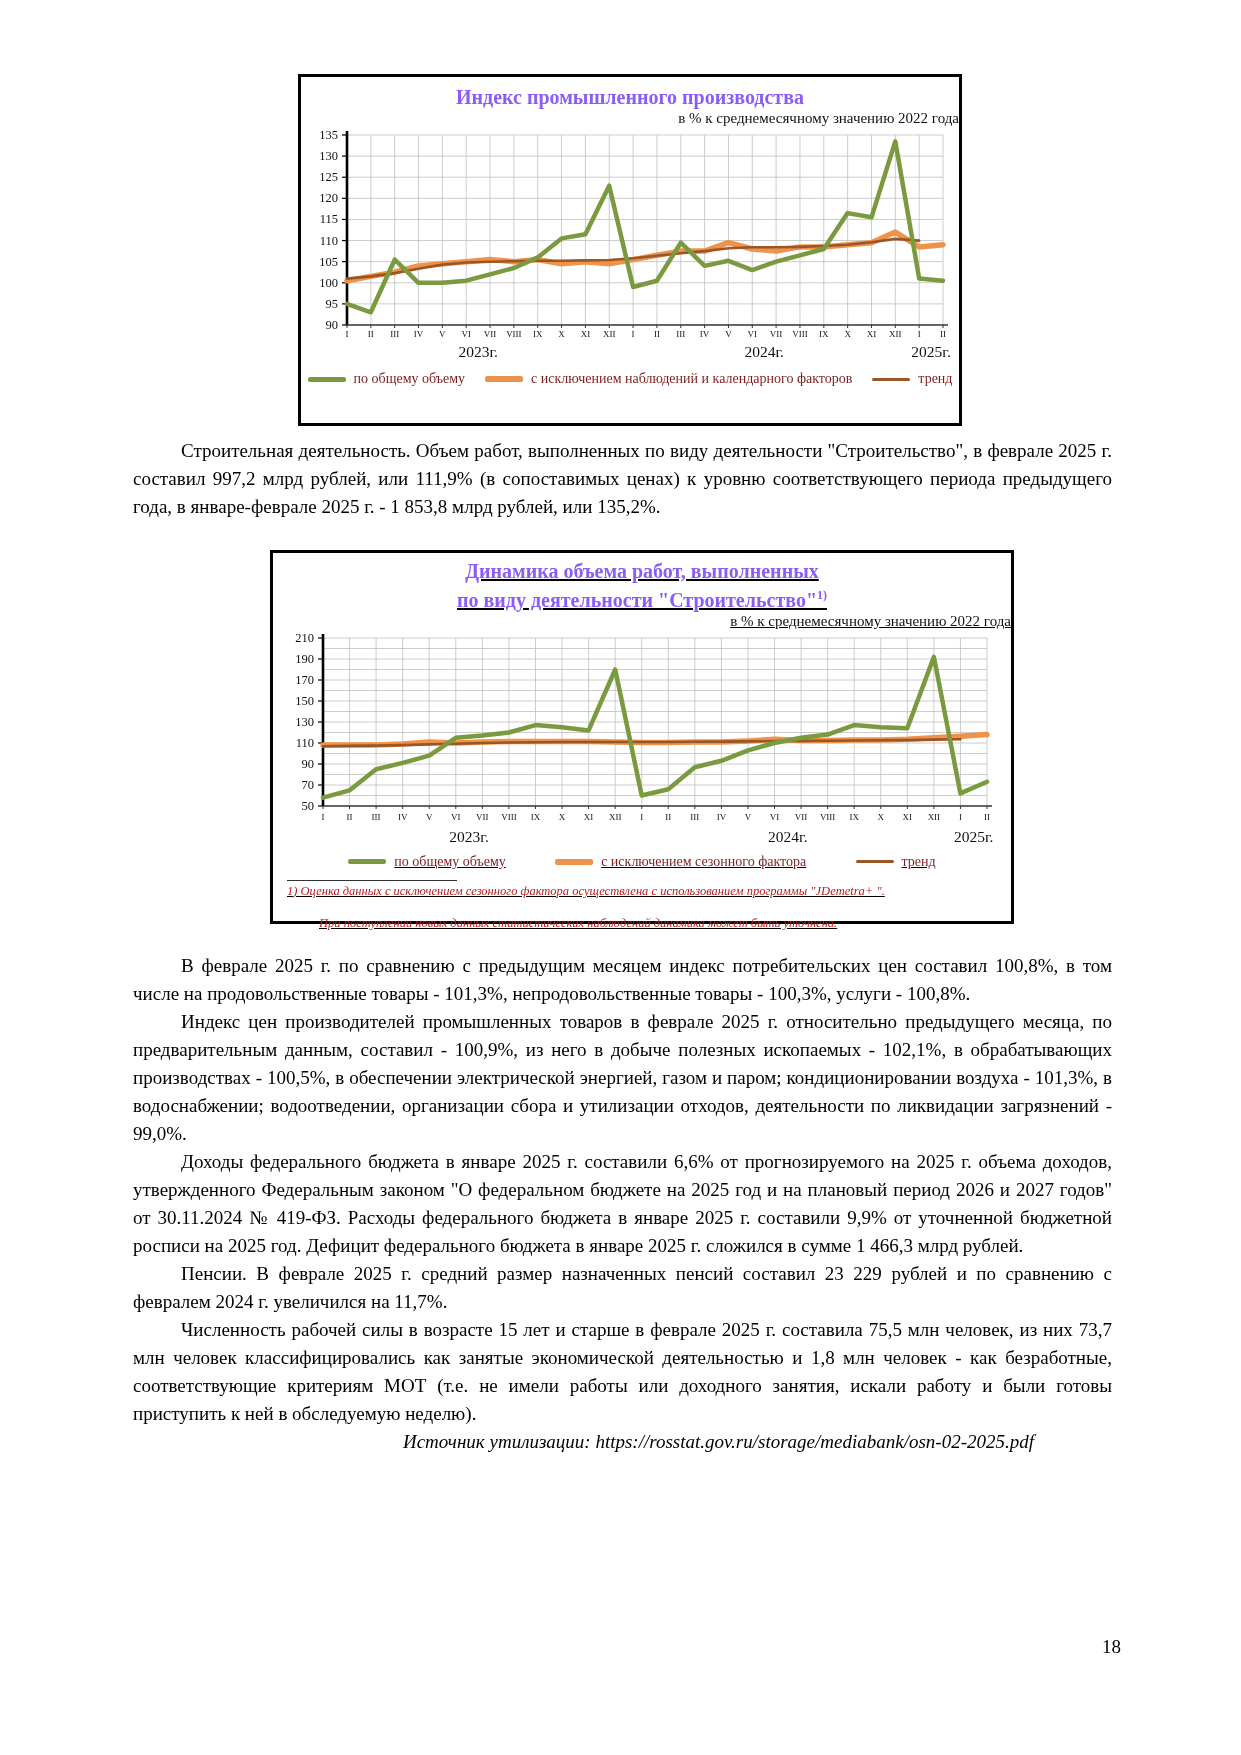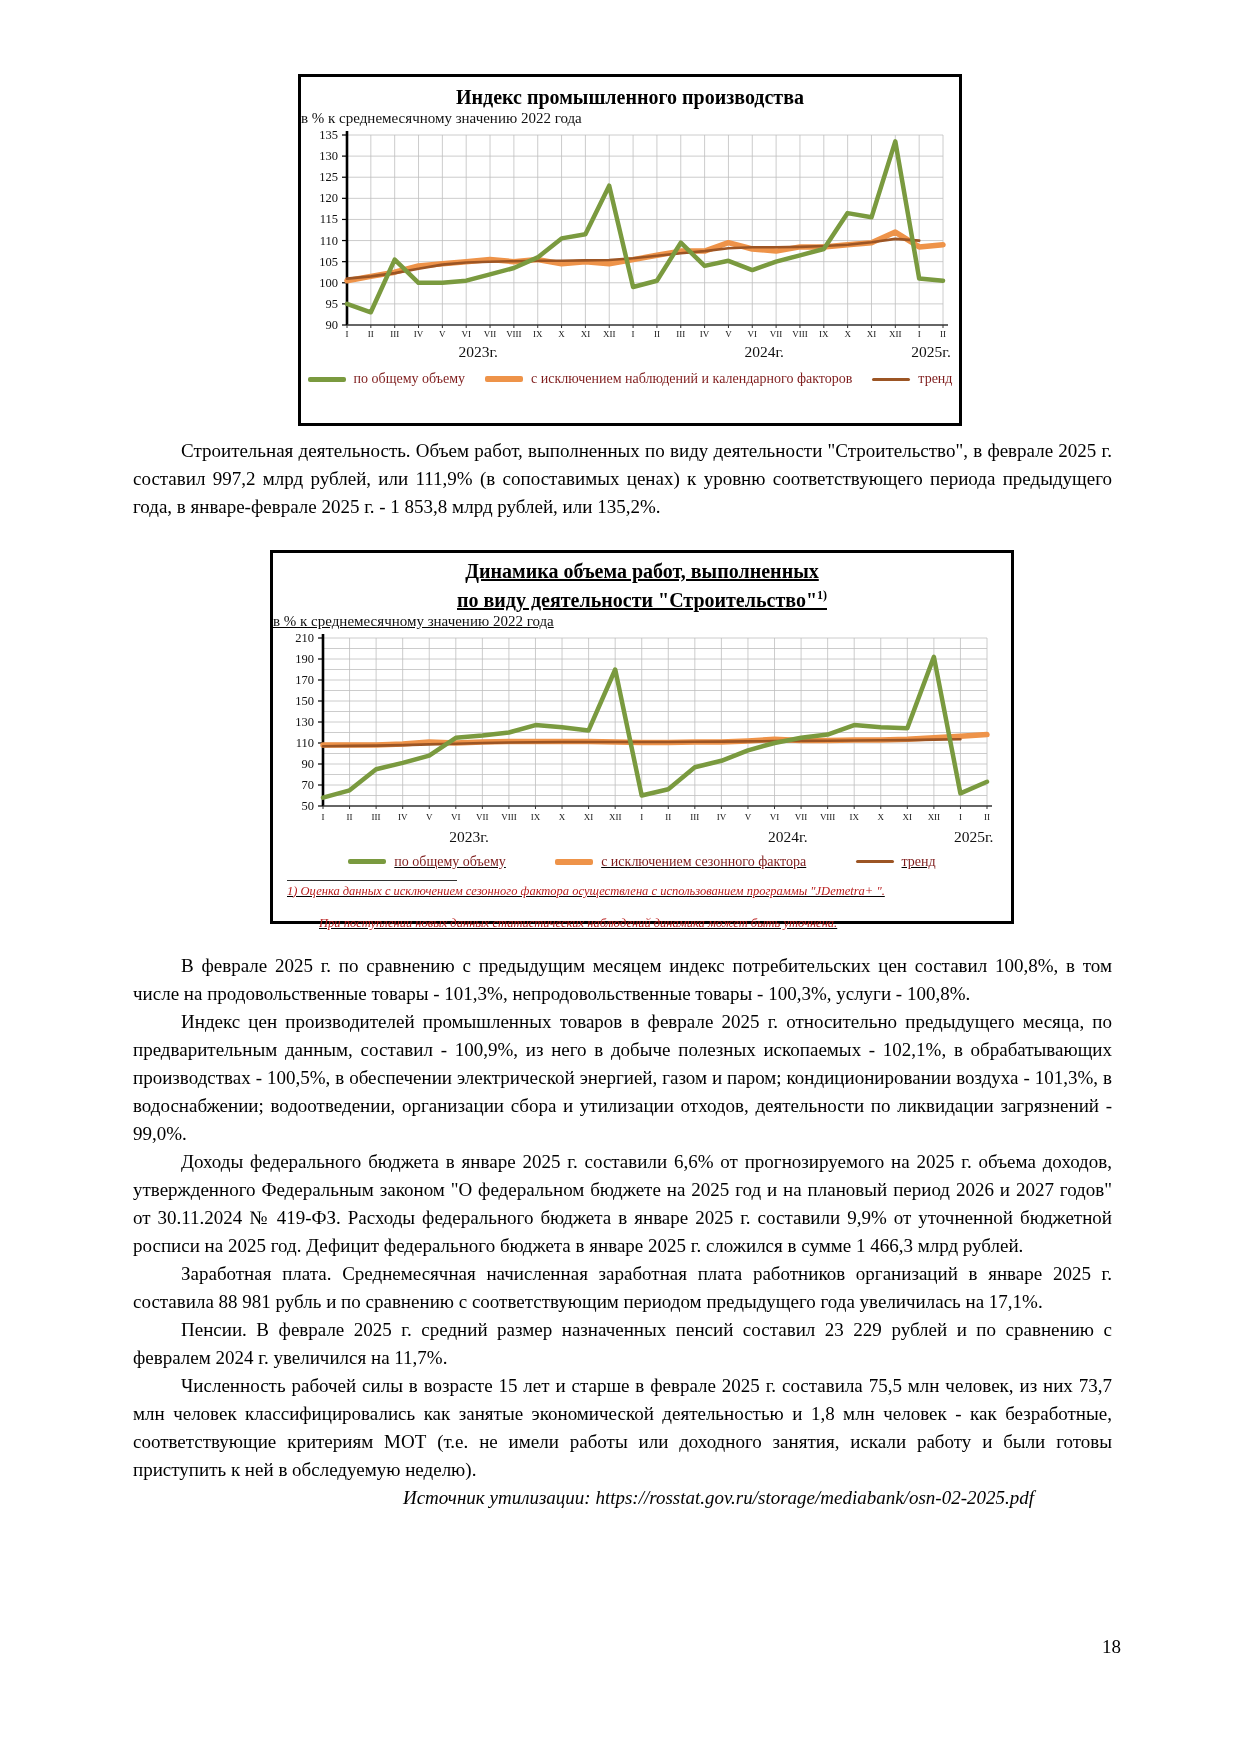--- a/index.html
+++ b/index.html
@@ -2,22 +2,22 @@
 <html lang="ru"><head>
 <meta charset="utf-8">
 <style>
   html,body{margin:0;padding:0;background:#fff;}
   .page{position:relative;width:1241px;height:1755px;background:#fff;overflow:hidden;
         font-family:"Liberation Serif",serif;color:#000;}
   
   .chart-box{position:absolute;background:#fff;border:3px solid #000;box-sizing:border-box;}
   #chart1-box{left:298px;top:74px;width:664px;height:352px;padding-top:8px;}
   #chart2-box{left:270px;top:550px;width:744px;height:374px;padding-top:6px;text-decoration:underline;}
-  .chart-title{text-align:center;font-weight:bold;font-size:20px;line-height:24px;color:#000000;}
-  .chart-subtitle{text-align:left;font-size:15px;line-height:18px;color:#111;}
+  .chart-title{text-align:center;font-weight:bold;font-size:20px;line-height:24px;color:#8b5cf6;}
+  .chart-subtitle{text-align:right;font-size:15px;line-height:18px;color:#111;}
   .chart-title sup{font-size:12px;}
   svg{display:block;margin:2px auto 0;}
   svg text{font-family:"Liberation Serif",serif;fill:#111;}
   
   .legend{display:flex;align-items:center;font-size:14px;color:#7f1d1d;margin-top:6px;}
   .legend-center{justify-content:center;gap:20px;}
   .legend-spread{justify-content:space-evenly;padding:0 26px;}
   .legend-item{display:inline-flex;align-items:center;gap:8px;white-space:nowrap;}
   .swatch{display:inline-block;width:38px;border-radius:2px;}
   
@@ -317,21 +317,20 @@
       </div>
     <div class="footnote-sep"></div>
     <div class="footnote">1) Оценка данных с исключением сезонного фактора осуществлена с использованием программы "JDemetra+ ".</div>
     <div class="footnote second">При поступлении новых данных статистических наблюдений динамика может быть уточнена.</div>
   </div>
 
   <div class="textblock" id="main-text">
     <p class="para">В феврале 2025 г. по сравнению с предыдущим месяцем индекс потребительских цен составил 100,8%, в том числе на продовольственные товары - 101,3%, непродовольственные товары - 100,3%, услуги - 100,8%.</p>
     <p class="para">Индекс цен производителей промышленных товаров в феврале 2025 г. относительно предыдущего месяца, по предварительным данным, составил - 100,9%, из него в добыче полезных ископаемых - 102,1%, в обрабатывающих производствах - 100,5%, в обеспечении электрической энергией, газом и паром; кондиционировании воздуха - 101,3%, в водоснабжении; водоотведении, организации сбора и утилизации отходов, деятельности по ликвидации загрязнений - 99,0%.</p>
     <p class="para">Доходы федерального бюджета в январе 2025 г. составили 6,6% от прогнозируемого на 2025 г. объема доходов, утвержденного Федеральным законом "О федеральном бюджете на 2025 год и на плановый период 2026 и 2027 годов" от 30.11.2024 № 419-ФЗ. Расходы федерального бюджета в январе 2025 г. составили 9,9% от уточненной бюджетной росписи на 2025 год. Дефицит федерального бюджета в январе 2025 г. сложился в сумме 1 466,3 млрд рублей.</p>
-    <p class="para">Заработная плата. Среднемесячная начисленная заработная плата работников организаций в январе 2025 г. составила 88 981 рубль и по сравнению с соответствующим периодом предыдущего года увеличилась на 17,1%.</p>
     <p class="para">Пенсии. В феврале 2025 г. средний размер назначенных пенсий составил 23 229 рублей и по сравнению с февралем 2024 г. увеличился на 11,7%.</p>
     <p class="para">Численность рабочей силы в возрасте 15 лет и старше в феврале 2025 г. составила 75,5 млн человек, из них 73,7 млн человек классифицировались как занятые экономической деятельностью и 1,8 млн человек - как безработные, соответствующие критериям МОТ (т.е. не имели работы или доходного занятия, искали работу и были готовы приступить к ней в обследуемую неделю).</p>
     <p class="source-line"><span>Источник утилизации: </span><span>https://rosstat.gov.ru/storage/mediabank/osn-02-2025.pdf</span></p>
   </div>
 
   <div class="page-number">18</div>
 
 </div>
 
 </body></html>

